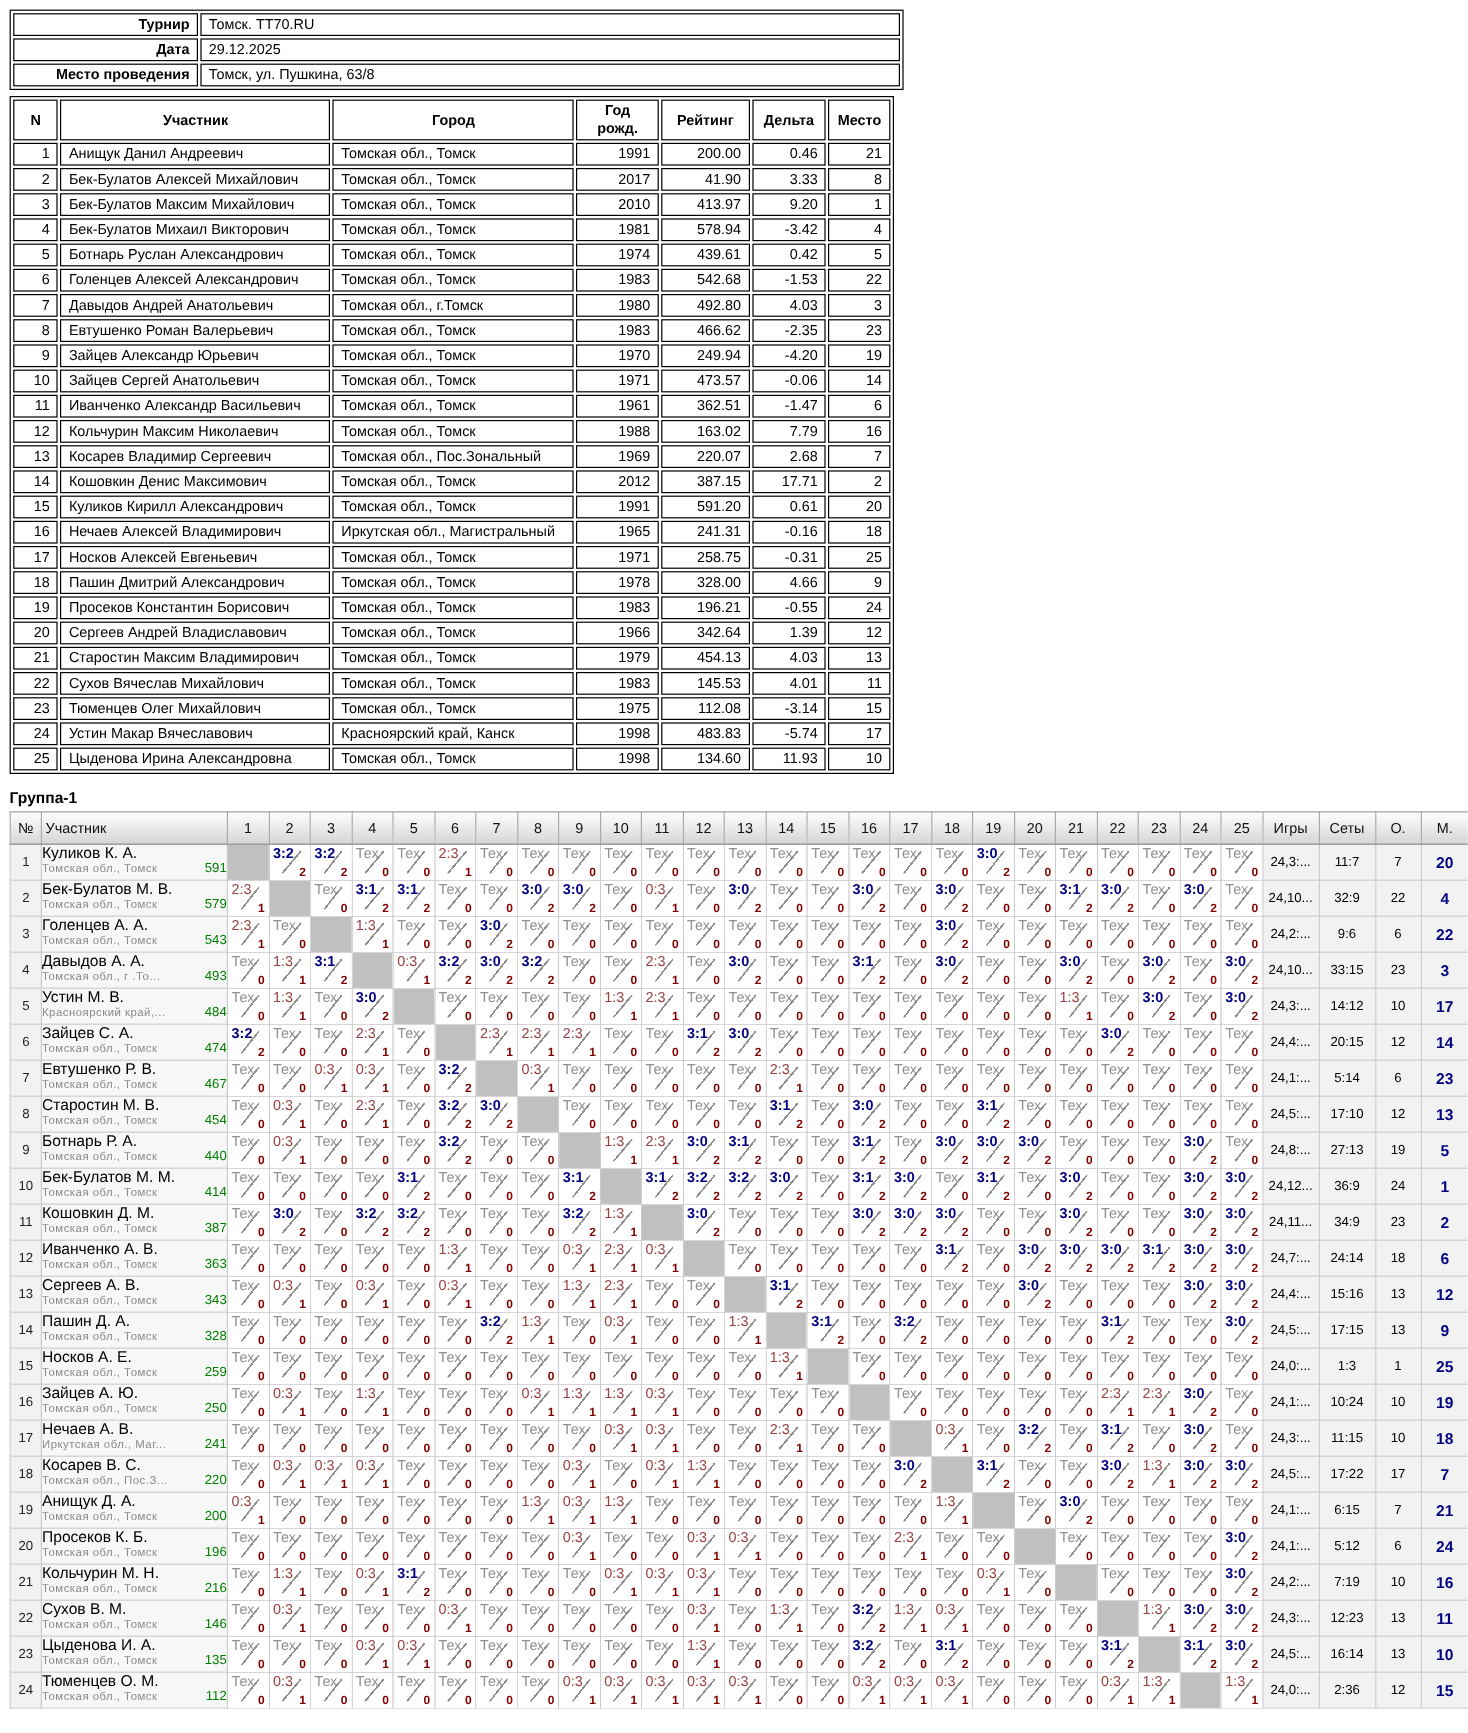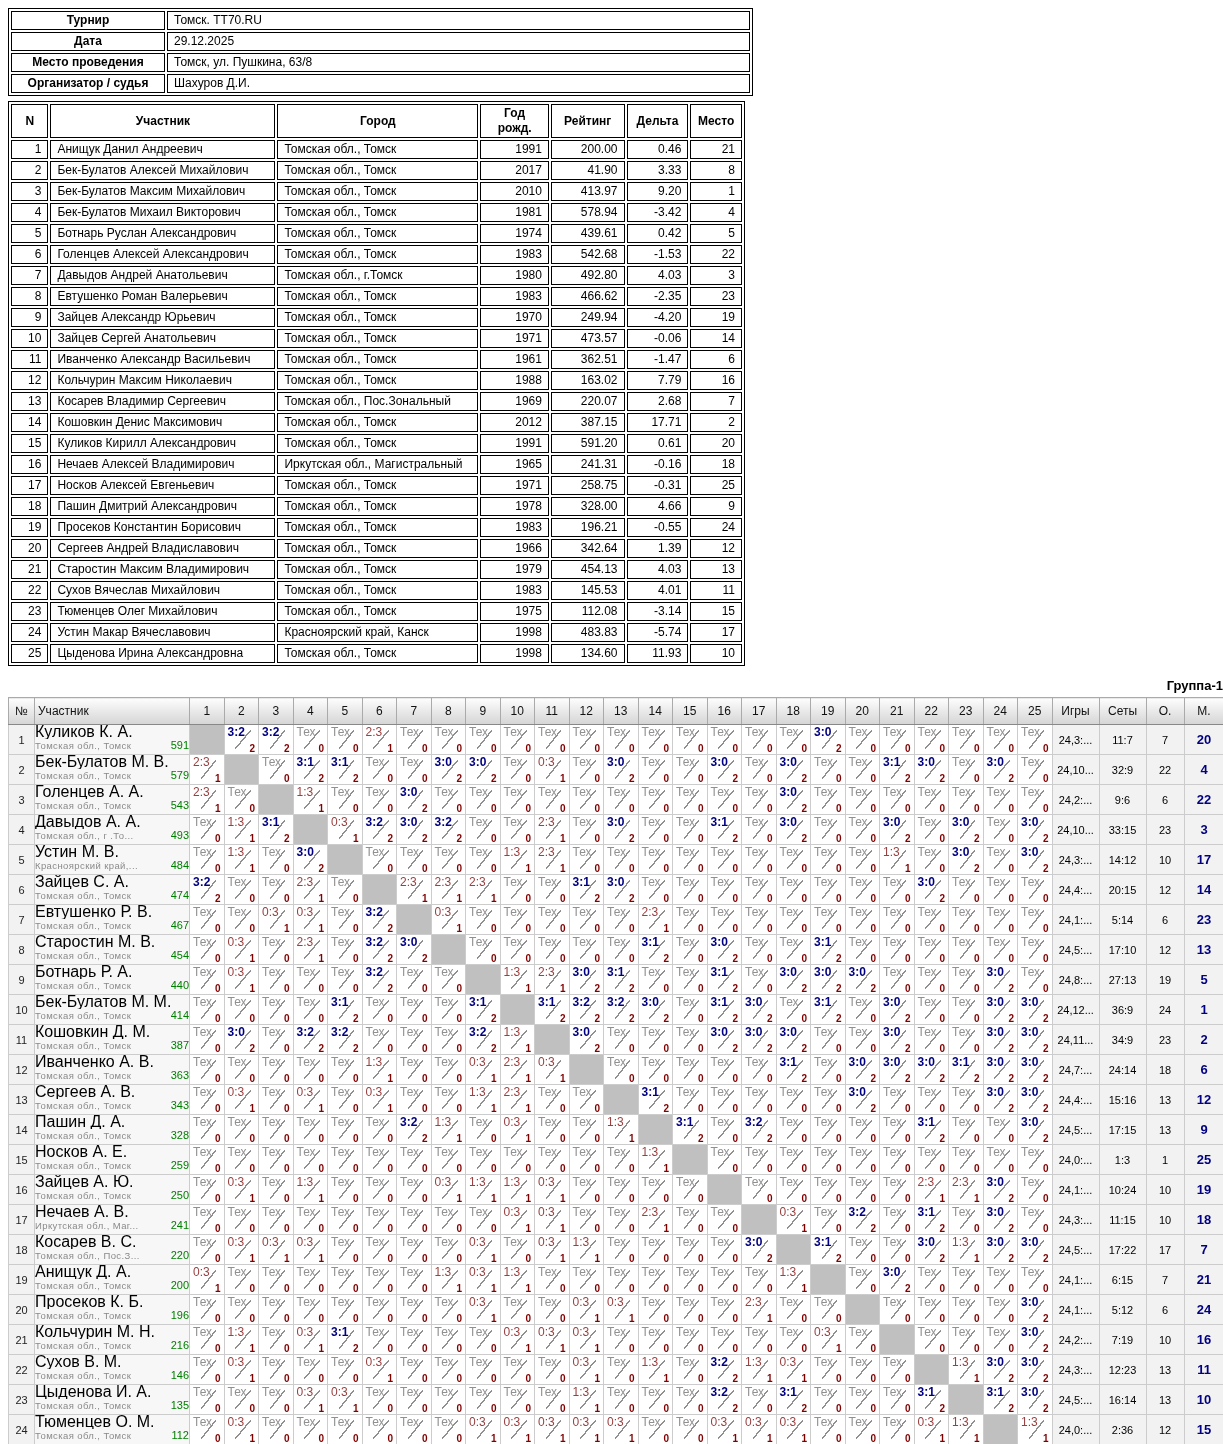--- a/index.html
+++ b/index.html
@@ -5,38 +5,38 @@
   html,body { margin:0; padding:0; background:#fff; }
   body { width:1223px; font-family:"Liberation Sans", sans-serif; color:#000; }
   .wrap { padding:8px 0 0 8px; }
 
   
   table.box { border-collapse:separate; border-spacing:2px; border:1px solid #000; background:#fff; }
   table.box th, table.box td { border:1px solid #000; padding:1px 6px; font-size:12px; line-height:15px; background:#fff; }
   table.box th { font-weight:bold; }
 
   #info-table { width:745px; }
-  #info-table th { width:140px; text-align:center; }
+  #info-table th { width:140px; text-align:right; }
 
   #participants-table { width:737px; margin-top:5px; }
   #participants-table thead th { text-align:center; height:24px; vertical-align:middle; }
   #participants-table td.r { text-align:right; }
   #participants-table td.l { text-align:left; }
 
-  #group-title { font-size:13px; font-weight:bold; margin:12px 0 4px 0;text-align:right; }
+  #group-title { font-size:13px; font-weight:bold; margin:12px 0 4px 0; }
 
   
   table.grid { border-collapse:collapse; table-layout:fixed; width:1215px; margin-left:0px; }
   table.grid th { background:linear-gradient(#fdfdfd,#d5d5d5); border:1px solid #aaa; border-bottom:1px solid #888;
                   font-weight:normal; font-size:12px; height:26px; color:#111; padding:0 3px; overflow:hidden; }
   table.grid th.left { text-align:left; }
   table.grid td { border:1px solid #ccc; height:30px; padding:0; overflow:hidden; box-sizing:border-box; }
   td.numcol { background:#f2f2f2; text-align:center; font-size:11px; color:#222; }
   td.namecol { background:#f7f7f7; padding:1px 4px 0 4px; vertical-align:top; }
-  .pname { font-size:16px; line-height:14px; white-space:nowrap; overflow:hidden; }
+  .pname { font-size:13px; line-height:14px; white-space:nowrap; overflow:hidden; }
   .sub { display:flex; justify-content:space-between; align-items:baseline; }
   .region { font-size:9.5px; color:#8a8a8a; letter-spacing:0.4px; white-space:nowrap; overflow:hidden; }
   .rating { font-size:11px; color:#008000; padding-left:3px;text-align:center; }
   td.c { position:relative; background:#fff; }
   td.diag { background:#c0c0c0; }
   .sc { position:absolute; top:1px; left:3px; font-size:12px; line-height:13px; }
   .sc.w { color:#000080; font-weight:bold; }
   .sc.l { color:#994040; }
   .sc.t { color:#909090; }
   .slash { position:absolute; left:32%; top:18%; width:46%; height:64%;
@@ -56,24 +56,20 @@
           <th>Турнир</th>
           <td>Томск. TT70.RU</td>
         </tr>
         <tr>
           <th>Дата</th>
           <td>29.12.2025</td>
         </tr>
         <tr>
           <th>Место проведения</th>
           <td>Томск, ул. Пушкина, 63/8</td>
-        </tr>
-        <tr>
-          <th>Организатор / судья</th>
-          <td>Шахуров Д.И.</td>
         </tr>
       </tbody>
   </table>
 
   <table class="box" id="participants-table">
     <thead>
         <tr>
           <th style="width: 27px;">N</th>
           <th style="width: 255px;">Участник</th>
           <th style="width: 222px; margin-top: 24px;">Город</th>

